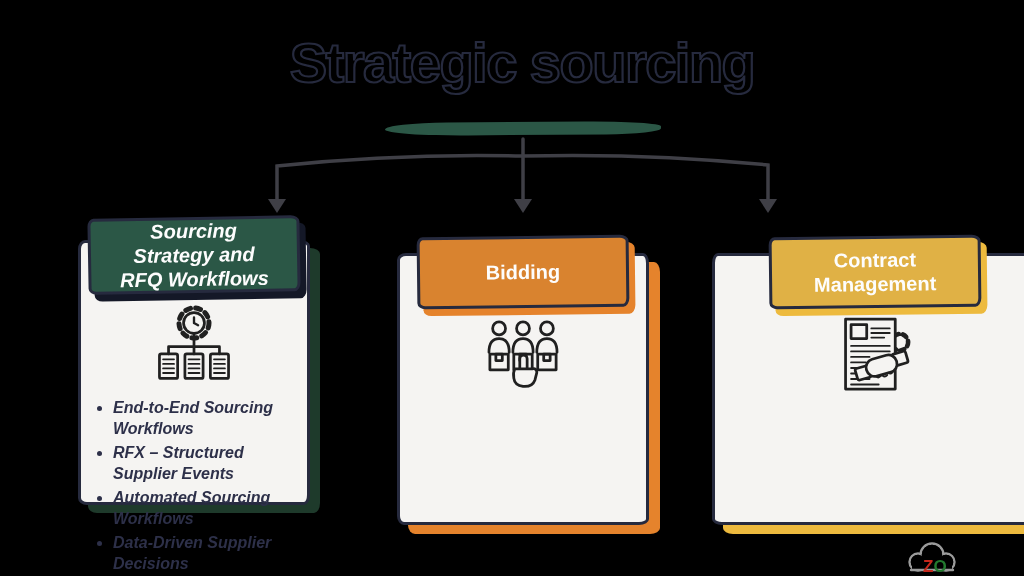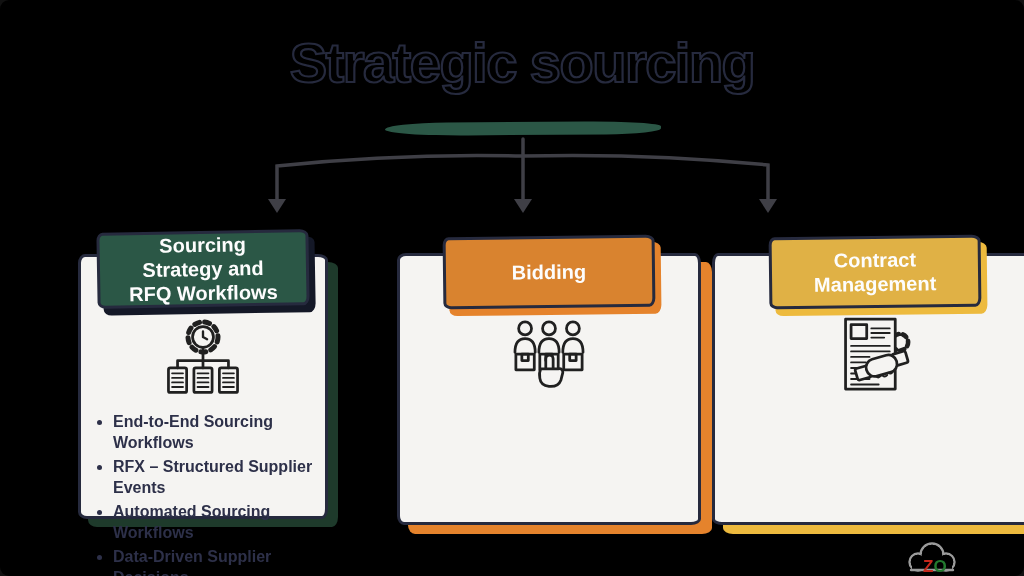--- a/index.html
+++ b/index.html
@@ -16,43 +16,43 @@
     --yellow:#e0b145;
     --yellow-shadow:#edba3e;
     --logo-gray:#9b9b9b;
     --logo-red:#c5281c;
     --logo-green:#237a2f;
   }
   *{margin:0;padding:0;box-sizing:border-box;}
   html,body{background:#111;}
   .stage{
     position:relative;width:1024px;height:576px;background:var(--bg);
-    overflow:hidden;font-family:"Liberation Sans","DejaVu Sans",sans-serif;border-radius:9px;
+    overflow:hidden;font-family:"Liberation Sans","DejaVu Sans",sans-serif;
   }
   
   .title{
     position:absolute;top:30px;left:0;width:100%;text-align:center;
     font-size:56px;font-weight:bold;letter-spacing:-1.5px;
     color:#000;-webkit-text-stroke:2.2px var(--ink);
     transform:translateX(10px);
   }
   .brush-underline{
     position:absolute;left:385px;top:122px;width:276px;height:13px;
     background:var(--green);
     border-radius:45% 55% 40% 60% / 100% 80% 90% 100%;
     transform:rotate(-0.4deg);
   }
   
   .connector{position:absolute;inset:0;width:1024px;height:576px;pointer-events:none;}
   
   .card{position:absolute;background:var(--card-bg);border:3px solid var(--ink);}
-  .card-1{left:78px;top:254px;width:250px;height:265px;
+  .card-1{left:78px;top:240px;width:232px;height:265px;
     border-radius:7px 10px 6px 9px/9px 6px 10px 7px;
-    box-shadow:10px 8px 0 var(--green-shadow);}
-  .card-2{left:397px;top:253px;width:304px;height:272px;
+    box-shadow:10px 8px 0 var(--green-shadow);font-style:italic;}
+  .card-2{left:397px;top:253px;width:252px;height:272px;
     border-radius:9px 6px 10px 7px/7px 10px 6px 9px;
     box-shadow:11px 9px 0 var(--orange-shadow);}
   .card-3{left:712px;top:253px;width:326px;height:272px;
     border-radius:6px 9px 7px 10px/10px 7px 9px 6px;
     box-shadow:11px 9px 0 var(--yellow-shadow);}
   .card-header{
     position:absolute;left:50%;width:212px;
     border:3px solid var(--ink);
     display:flex;align-items:center;justify-content:center;text-align:center;
     color:#fdfdfd;font-weight:bold;font-size:20px;line-height:1.2;

